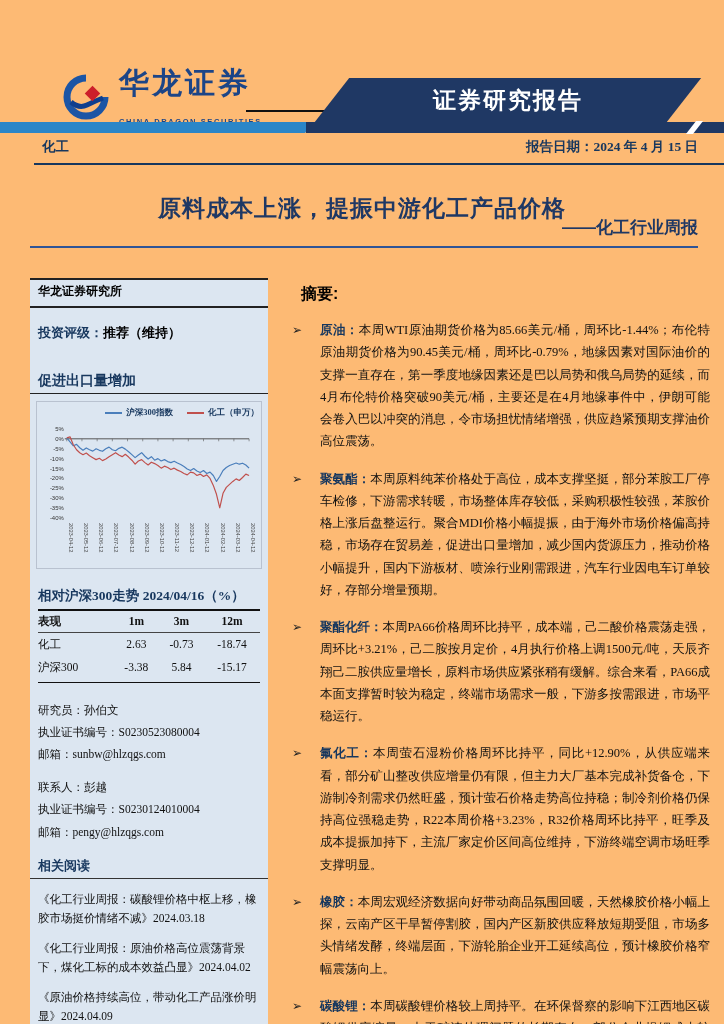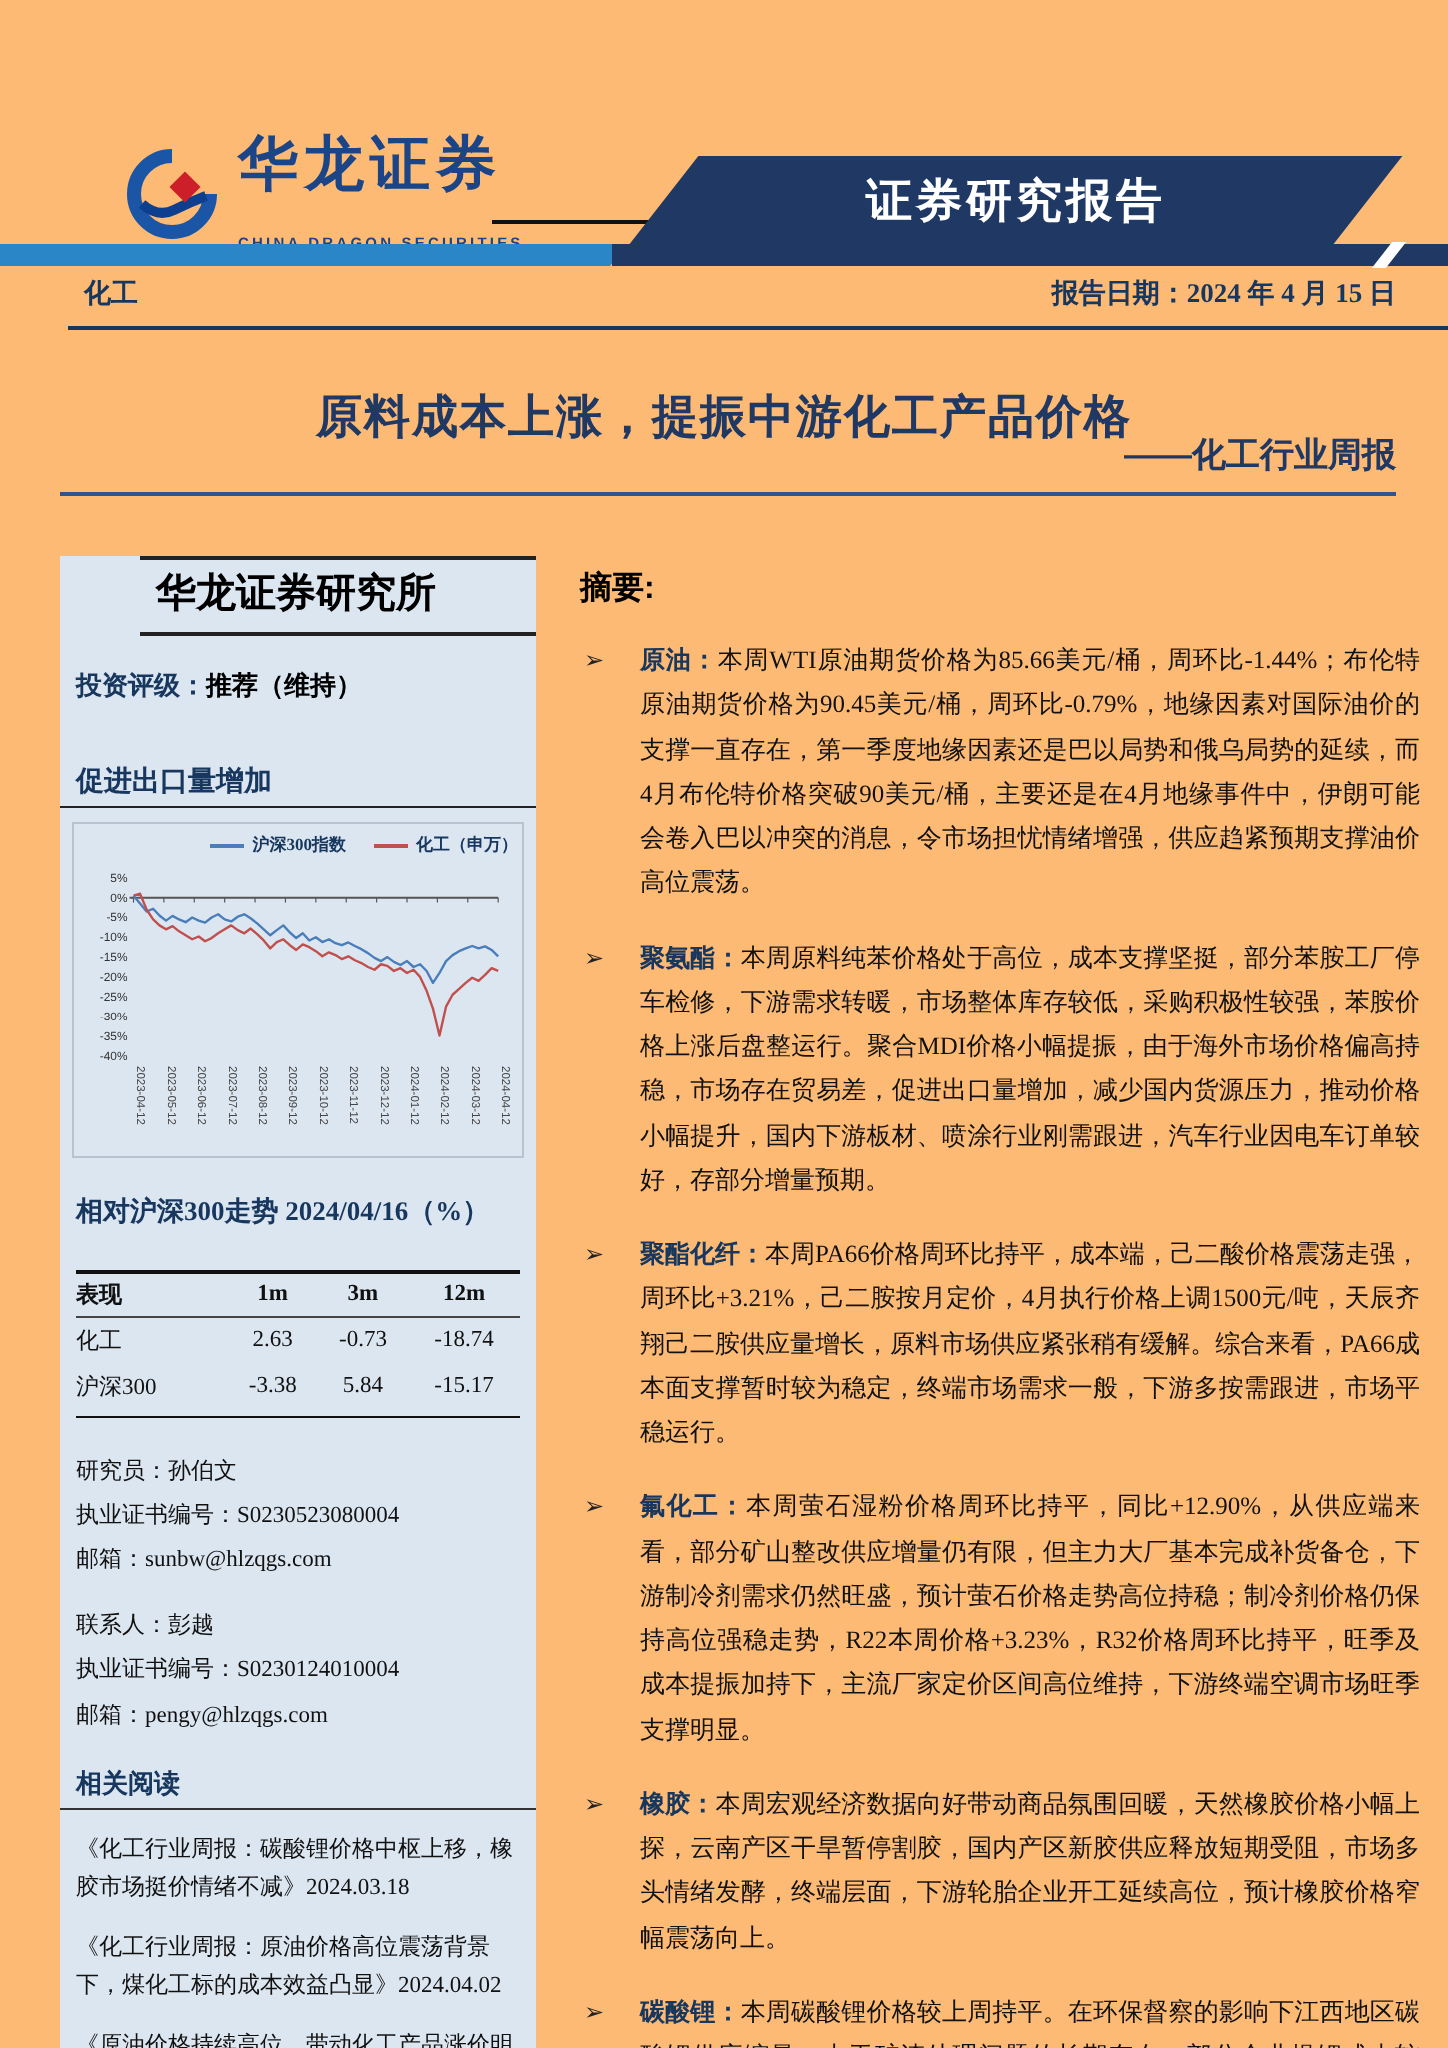--- a/index.html
+++ b/index.html
@@ -27,41 +27,41 @@
          font-family:"Liberation Sans",sans-serif;font-weight:bold;font-size:23px;letter-spacing:1px;}
   .subtitle{position:absolute;top:216px;right:26px;color:#1F3864;
             font-family:"Liberation Sans",sans-serif;font-weight:bold;font-size:17px;}
   .title-rule{position:absolute;top:246px;left:30px;width:668px;height:2px;background:#2F5496;}
   
   .columns{position:absolute;top:278px;left:0;right:0;bottom:0;display:flex;}
   aside{width:238px;margin-left:30px;background:#DCE6F1;flex:none;}
   main{flex:1;padding:6px 14px 0 22px;}
   
   .institute{border-top:2px solid #222;border-bottom:2px solid #222;padding:3px 8px 6px;
-             font-family:"Liberation Sans",sans-serif;font-weight:bold;font-size:20px;color:#000;margin-left:40px;}
+             font-family:"Liberation Sans",sans-serif;font-weight:bold;font-size:12px;color:#000;}
   .rating{padding:16px 8px 0;font-size:13px;font-weight:bold;}
   .rating .lab{color:#17375E;}
   .rating .val{color:#000;}
   .chart-head{margin-top:30px;padding:0 8px 3px;color:#17375E;font-weight:bold;font-size:14px;border-bottom:1.5px solid #222;}
   .chart-box{margin:7px 6px 0;border:1px solid #b9c2d0;padding:5px 2px 0;}
   .legend{display:flex;justify-content:flex-end;align-items:center;gap:14px;font-size:8.5px;font-weight:bold;color:#17375E;}
   .legend .entry{display:flex;align-items:center;gap:4px;}
   .swatch{width:17px;height:2px;background:#888;}
   .tbl-head{margin-top:18px;padding:0 8px;color:#17375E;font-weight:bold;font-size:13.5px;}
-  table.perf{margin:20px 8px 0;width:calc(100% - 16px);border-collapse:collapse;font-size:11.5px;}
+  table.perf{margin:4px 8px 0;width:calc(100% - 16px);border-collapse:collapse;font-size:11.5px;}
   table.perf thead td{border-top:2px solid #111;border-bottom:1px solid #444;font-weight:bold;padding:3px 0;}
   table.perf td{padding:4px 0;}
   table.perf .num{text-align:center;}
   table.perf tbody tr:last-child td{border-bottom:1.5px solid #111;padding-bottom:7px;}
   .people{padding:16px 8px 0;font-size:11.5px;line-height:1.95;color:#111;}
   .people .grp{margin-bottom:10px;}
   .related-head{margin-top:14px;padding:0 8px 3px;color:#17375E;font-weight:bold;font-size:13px;border-bottom:1.2px solid #333;}
   .related-item{padding:11px 8px 0;font-size:11.5px;line-height:1.65;color:#111;}
   
-  .summary-head{font-family:"Liberation Sans",sans-serif;font-weight:bold;font-size:16px;color:#000;margin:0 0 14px;}
+  .summary-head{font-family:"Liberation Sans",sans-serif;font-weight:bold;font-size:16px;color:#000;margin:0 11px 14px;}
   .bullet{position:relative;padding-left:30px;margin-bottom:15px;font-size:12.5px;line-height:1.78;text-align:justify;color:#111;}
   .bullet .marker{position:absolute;left:2px;top:1px;font-size:12px;color:#222;}
   .b-label{color:#17375E;font-weight:bold;}
   .chart-svg{width:100%;display:block;}
 </style>
 </head>
 <body>
 
 <div class="page">
 

